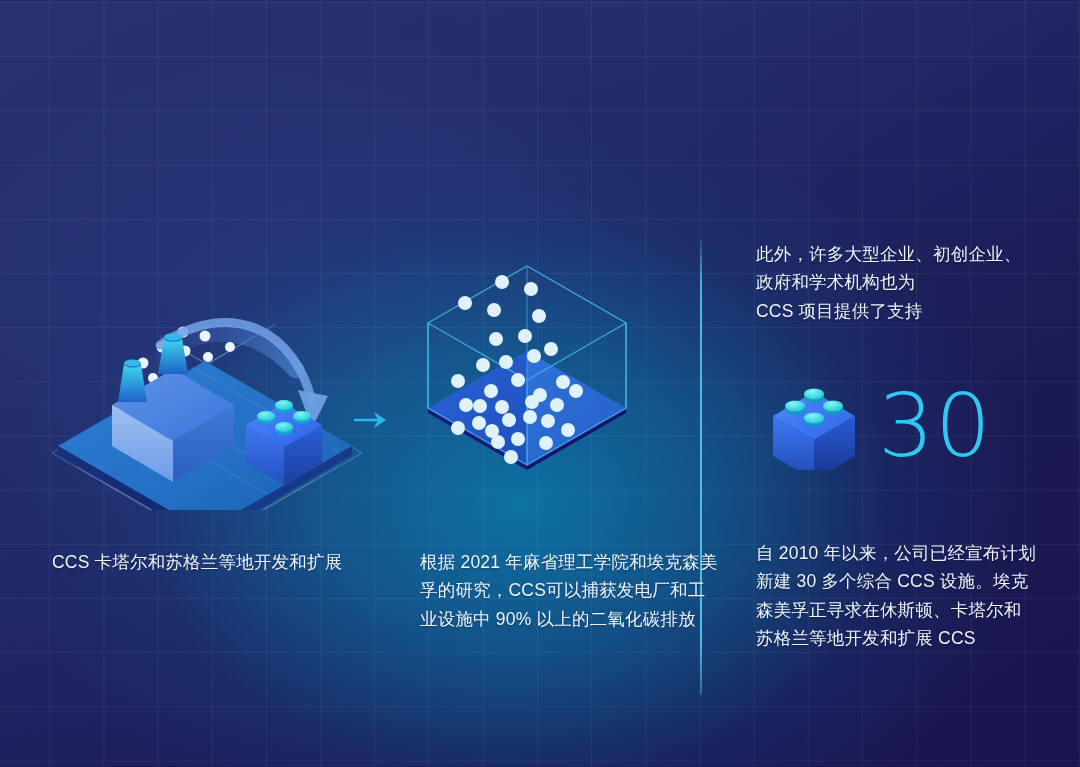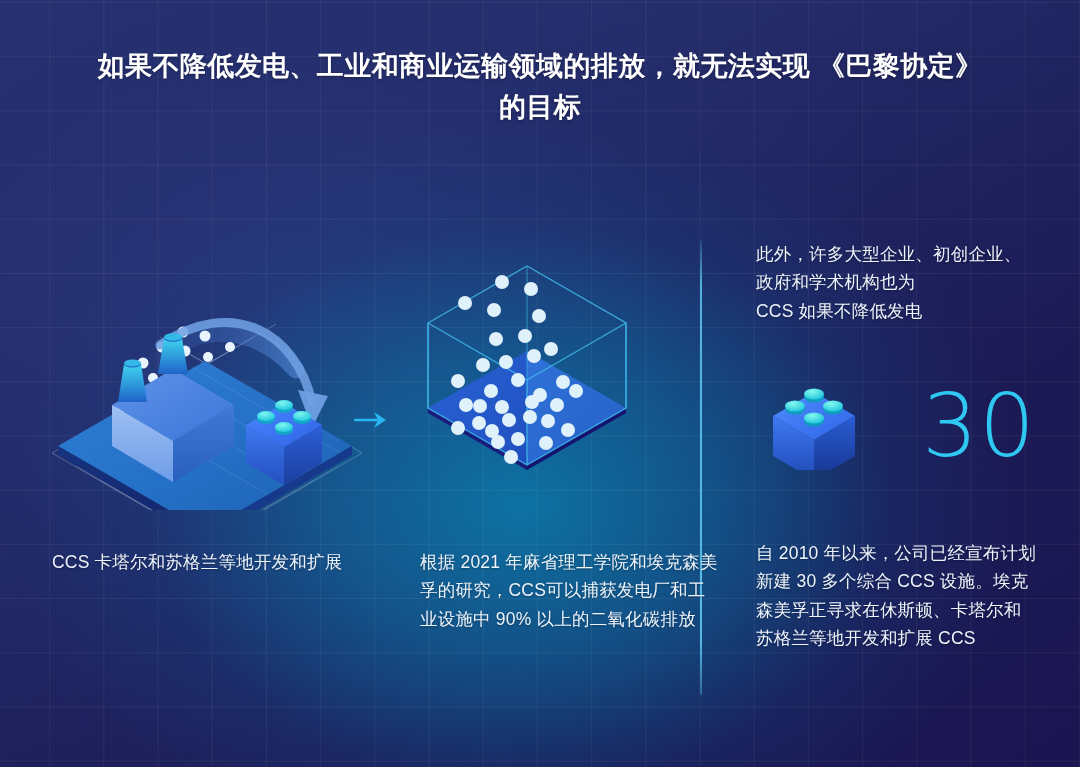--- a/index.html
+++ b/index.html
@@ -79,38 +79,35 @@
     align-items: center;
     gap: 18px;
   }
   .stat-number {
     color: #2ec8f3;
     font-size: 88px;
     font-weight: 300;
     line-height: 0.92;
     letter-spacing: 1px;
     font-family: "DejaVu Sans", "Liberation Sans", sans-serif;
-    margin-left: 44px;
   }
 
   
   .illus { position: absolute; }
   .illus-factory { left: 40px;  top: 250px; }
   .illus-cube    { left: 420px; top: 265px; }
   .arrow-between { left: 352px; top: 406px; }
 </style>
 </head>
 <body>
 
 <div class="slide">
 
   <div class="grid-overlay"></div>
 
-  <div class="title">如果不降低发电、工业和商业运输领域的排放，就无法实现
-《巴黎协定》的目标</div>
 
   <div class="divider"></div>
 
   <div class="illus illus-factory">
     <svg width="330" height="260" viewBox="0 0 330 260" xmlns="http://www.w3.org/2000/svg">
       <defs>
         <linearGradient id="plateTop" x1="0" y1="0" x2="1" y2="1">
           <stop offset="0%" stop-color="#2f7fd4"></stop>
           <stop offset="55%" stop-color="#2470c6"></stop>
           <stop offset="100%" stop-color="#1d5fae"></stop>
@@ -302,21 +299,21 @@
         <circle cx="148" cy="165" r="7"></circle>
         <circle cx="98" cy="174" r="7"></circle>
         <circle cx="126" cy="178" r="7"></circle>
         <circle cx="78" cy="177" r="7"></circle>
         <circle cx="91" cy="192" r="7"></circle>
       </g>
     </svg>
   </div>
 
   <div class="caption caption-r-top">此外，许多大型企业、初创企业、政府和学术机构也为
-CCS 如果不降低发电</div>
+CCS 项目提供了支持</div>
 
   <div class="stat-row">
     <span>
       <svg width="92" height="92" viewBox="0 0 92 92" xmlns="http://www.w3.org/2000/svg">
         <defs>
           <linearGradient id="bTop" x1="0" y1="0" x2="1" y2="1">
             <stop offset="0%" stop-color="#4f8dff"></stop>
             <stop offset="100%" stop-color="#2f63e6"></stop>
           </linearGradient>
           <linearGradient id="bL" x1="0" y1="0" x2="0" y2="1">

